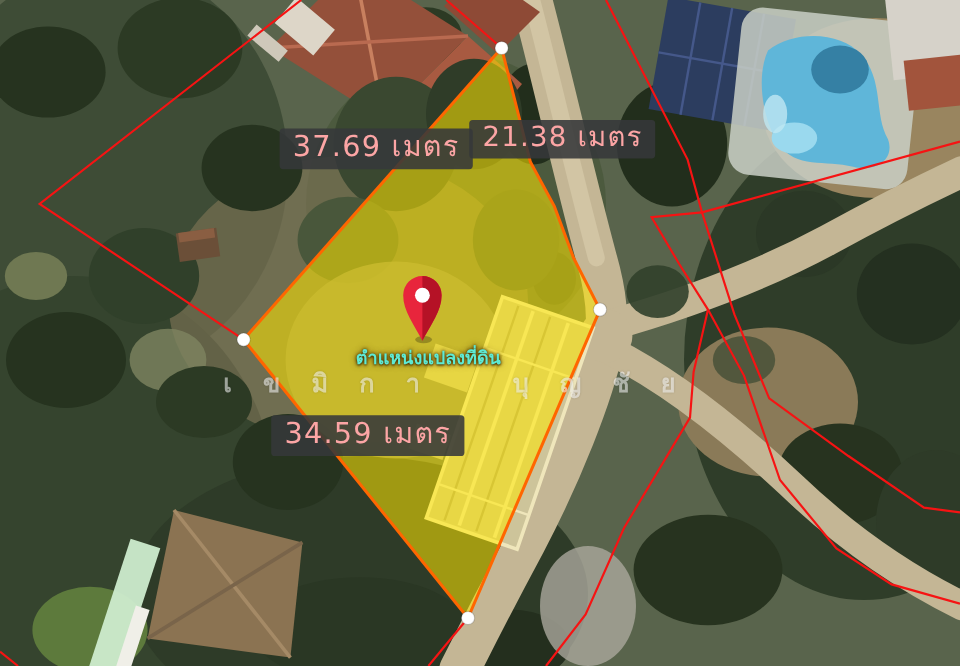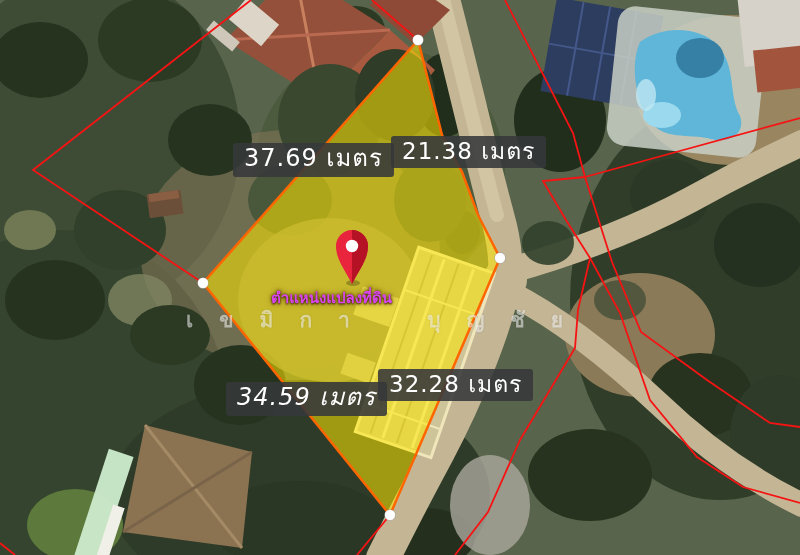--- a/index.html
+++ b/index.html
@@ -5,34 +5,34 @@
   html,body{margin:0;padding:0;background:#222;}
   .stage{
     position:relative;width:800px;height:555px;overflow:hidden;
     font-family:"DejaVu Sans","Liberation Sans",sans-serif;
     user-select:none;
   }
   .stage svg{position:absolute;left:0;top:0;}
   .badge{
     position:absolute;
     background:rgba(54,56,58,0.88);
-    color:#ffffff;
+    color:#fca5a5;
     font-size:24px;
     line-height:1.15;
     padding:2px 11px 4px 11px;
     border-radius:3px;
     white-space:nowrap;
     letter-spacing:1px;
-    margin-top:36px;
   }
   .badge.small{font-size:23px;}
   .pin-caption{
     position:absolute;
     left:271px;top:286px;width:172px;
-    color:#d946ef;
+    text-align:center;
+    color:#5eead4;
     font-size:15px;
     font-weight:bold;
     white-space:nowrap;
     text-shadow:0 0 3px rgba(70,45,0,0.95),0 1px 2px rgba(60,40,0,0.9),0 0 6px rgba(80,50,0,0.7);
   }
   .watermark{
     position:absolute;
     left:186px;top:303px;
     font-size:21px;
     color:rgba(255,255,255,0.55);
@@ -190,21 +190,20 @@
       <path d="M352 284 C345 270 336 259.5 336 246 A16 16 0 1 1 368 246 C368 259.5 359 270 352 284 Z" fill="#b51226" clip-path="polygon(50% 0, 100% 0, 100% 100%, 50% 100%)" style="clip-path:inset(0 0 0 352px)" transform="translate(0,0)" opacity="0"></path>
       <path d="M352 230 A16 16 0 0 1 368 246 C368 259.5 359 270 352 284 Z" fill="#b51226"></path>
       <circle cx="352" cy="246" r="6.2" fill="#ffffff"></circle>
     </g>
   </svg>
 
   <div class="badge" style="left:233px;top:107px;">37.69 เมตร</div>
 
   <div class="badge small" style="left:391px;top:100px;">21.38 เมตร</div>
 
-  <div class="badge" style="left:226px;top:346px;font-style:italic;">34.59 เมตร</div>
-
-  <div class="badge small" style="left:378px;top:333px;">32.28 เมตร</div>
+  <div class="badge" style="left:226px;top:346px;">34.59 เมตร</div>
+
 
   <div class="pin-caption">ตำแหน่งแปลงที่ดิน</div>
 
   <div class="watermark">เขมิกา บุญชัย</div>
 
 </div>
 
 </body></html>

